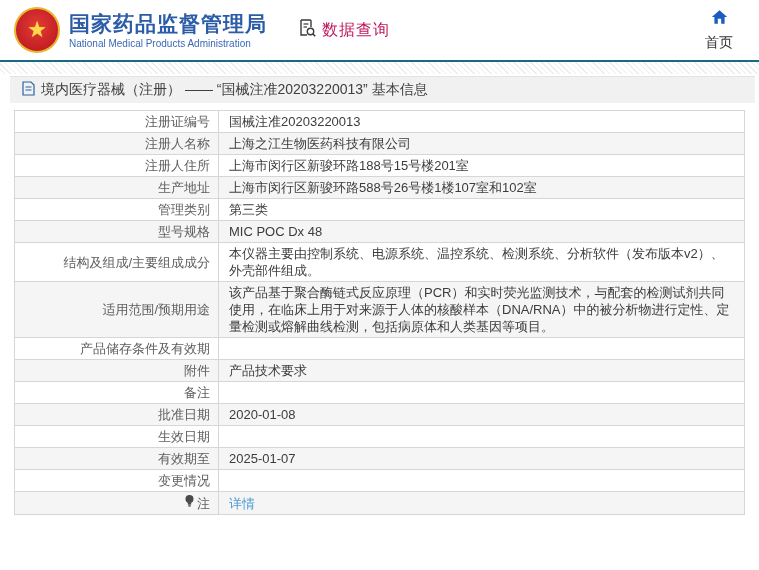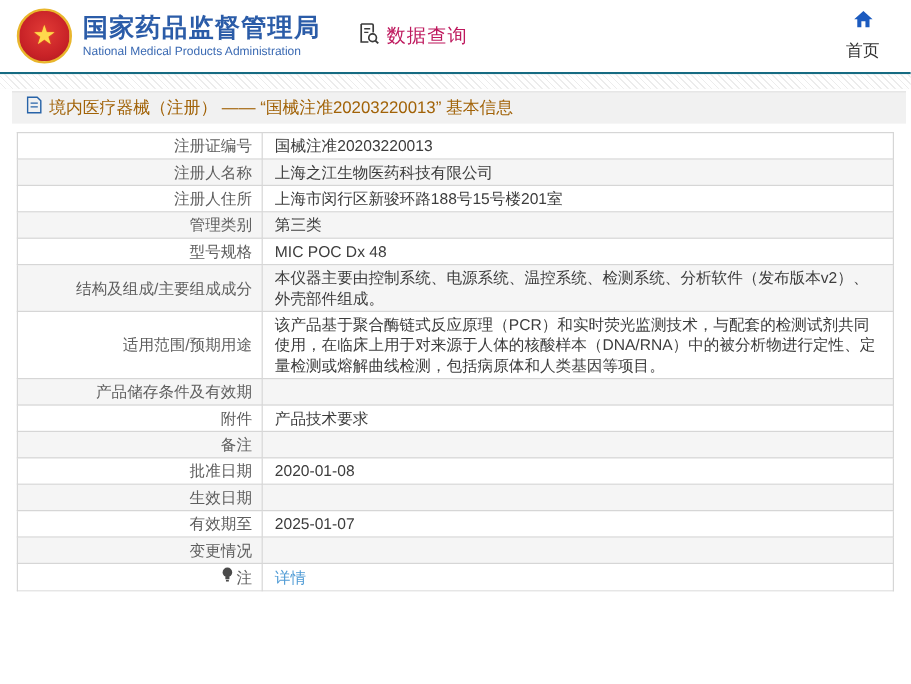--- a/index.html
+++ b/index.html
@@ -36,21 +36,21 @@
     height:12px; background:#f7f7f7;
     background-image:repeating-linear-gradient(45deg,#ffffff 0 3px,#ececec 3px 4px);
   }
   
   .crumb-bar {
     margin:2px 4px 0 10px; height:27px; background:#f1f1f1;
     border-top:1px solid #e3e3e3;
     display:flex; align-items:center; padding-left:12px;
   }
   .crumb-bar svg { margin-right:6px; flex:0 0 auto; }
-  .crumb-text { font-size:14px; color:#a16207; white-space:nowrap; }
+  .crumb-text { font-size:14px; color:#404040; white-space:nowrap; }
   
   .info-table {
     margin:7px 14px 0 14px; width:731px;
     border-collapse:collapse; table-layout:fixed;
   }
   .info-table td {
     border:1px solid #d6d6d6; font-size:13px; line-height:17px;
     padding:2px 0; vertical-align:middle;
   }
   .info-table td.lbl {
@@ -119,20 +119,24 @@
     </tr>
     <tr>
       <td class="lbl">注册人名称</td>
       <td class="val">上海之江生物医药科技有限公司</td>
     </tr>
     <tr>
       <td class="lbl">注册人住所</td>
       <td class="val">上海市闵行区新骏环路188号15号楼201室</td>
     </tr>
     <tr>
+      <td class="lbl">生产地址</td>
+      <td class="val">上海市闵行区新骏环路588号26号楼1楼107室和102室</td>
+    </tr>
+    <tr>
       <td class="lbl">管理类别</td>
       <td class="val">第三类</td>
     </tr>
     <tr>
       <td class="lbl">型号规格</td>
       <td class="val">MIC POC Dx 48</td>
     </tr>
     <tr>
       <td class="lbl">结构及组成/主要组成成分</td>
       <td class="val">本仪器主要由控制系统、电源系统、温控系统、检测系统、分析软件（发布版本v2）、外壳部件组成。</td>

